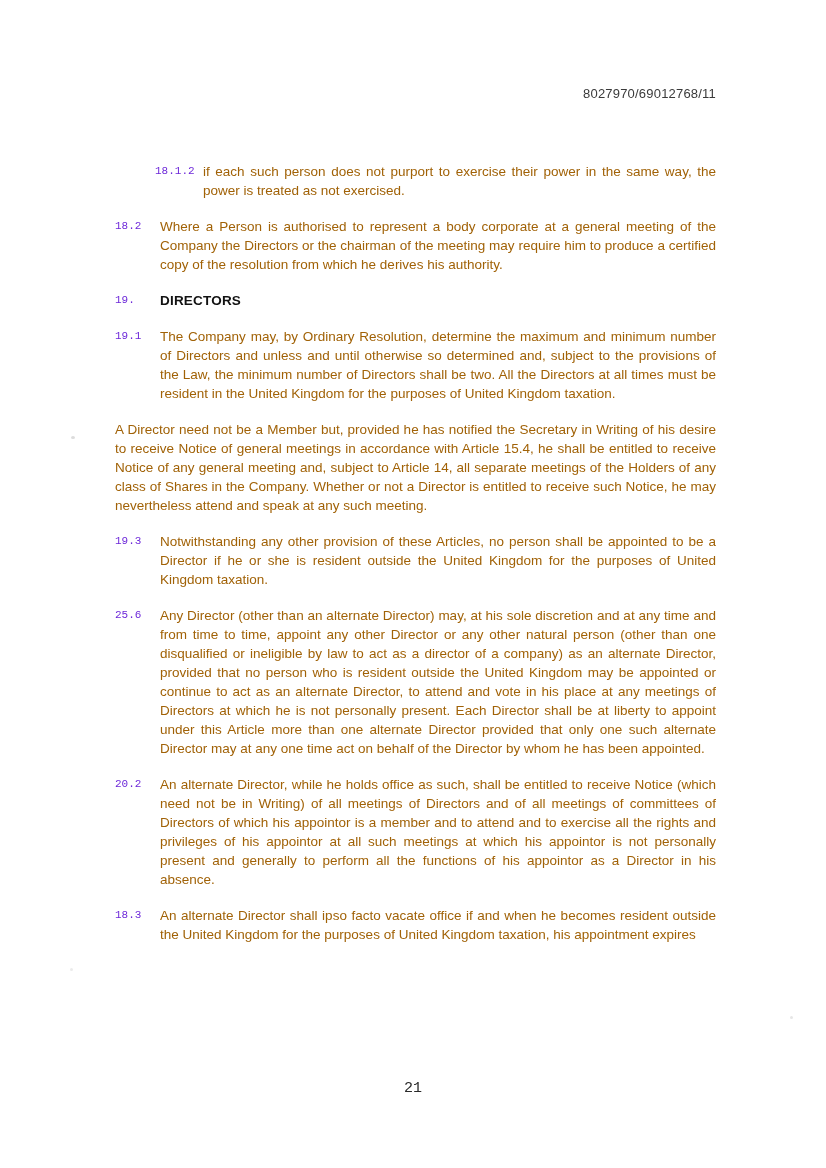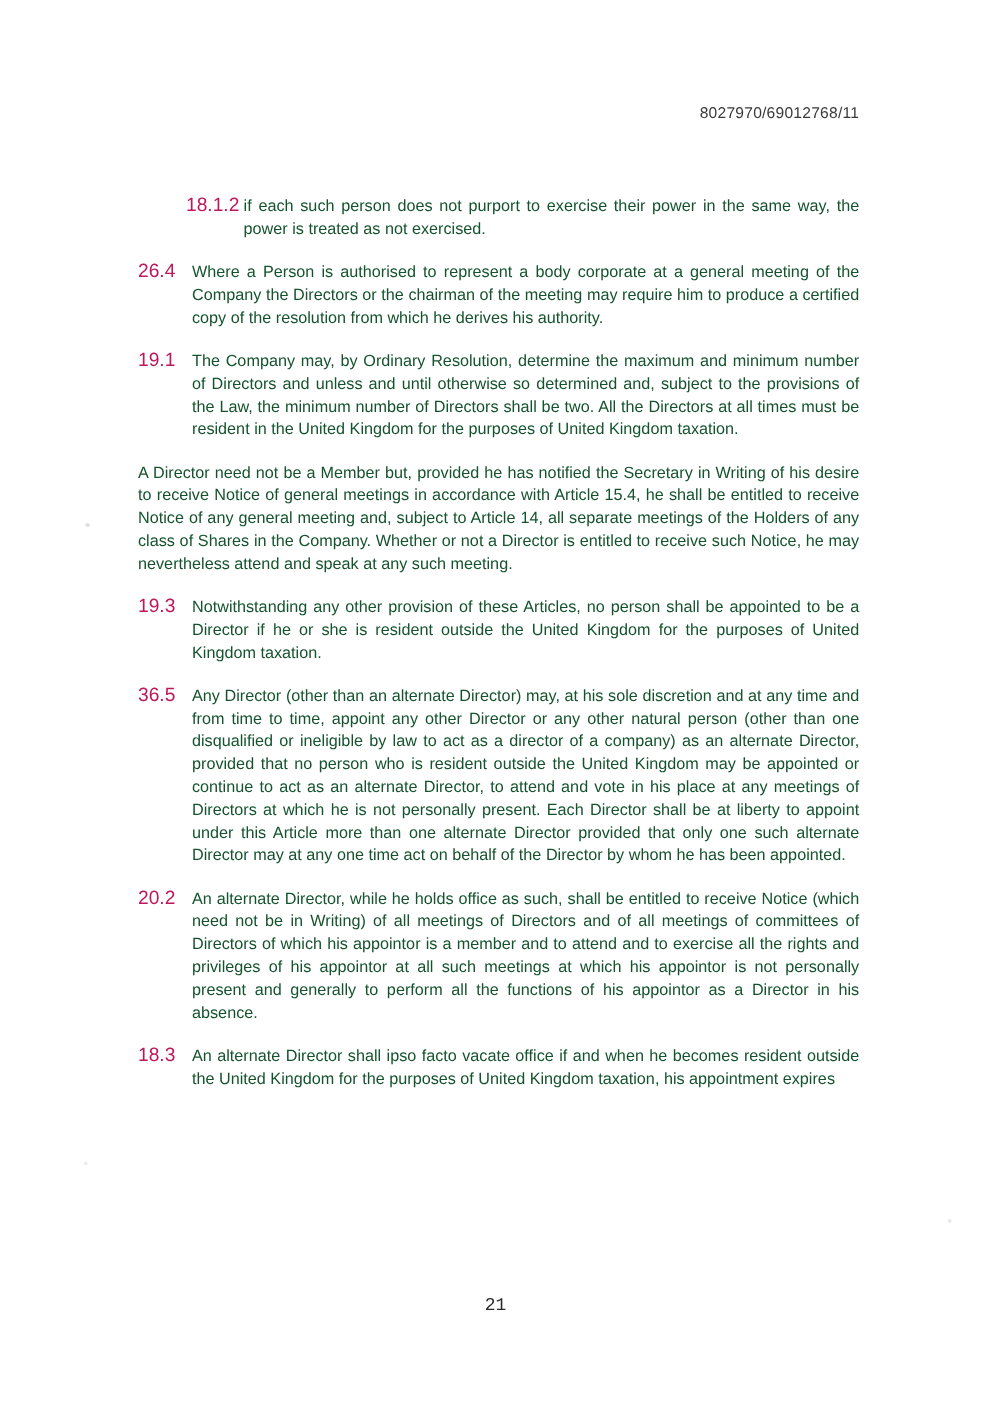--- a/index.html
+++ b/index.html
@@ -31,28 +31,28 @@
     width: 601px;
   }
   .block {
     display: flex;
     margin-bottom: 17px;
     font-size: 13.5px;
     line-height: 19px;
   }
   .num {
     flex: 0 0 45px;
-    font-family: Liberation Sans, sans-serif;
-    font-size: 16px;
-    color: #be185d;
+    font-family: Liberation Mono, monospace;
+    font-size: 11px;
+    color: #6d28d9;
   }
   .body-text {
     flex: 1;
     text-align: justify;
-    color: #14532d;
+    color: #a16207;
   }
   
   .block.sub {
     margin-left: 40px;
   }
   .block.sub .num {
     flex: 0 0 48px;
   }
   
   .block.heading .body-text {
@@ -90,42 +90,46 @@
   <div class="header-ref">8027970/69012768/11</div>
 
   <main class="content">
 
     <div class="block sub">
       <span class="num">18.1.2</span>
       <span class="body-text">if each such person does not purport to exercise their power in the same way, the power is treated as not exercised.</span>
     </div>
 
     <div class="block">
-      <span class="num">26.4</span>
+      <span class="num">18.2</span>
       <span class="body-text">Where a Person is authorised to represent a body corporate at a general meeting of the Company the Directors or the chairman of the meeting may require him to produce a certified copy of the resolution from which he derives his authority.</span>
     </div>
 
+    <div class="block heading">
+      <span class="num">19.</span>
+      <span class="body-text">DIRECTORS</span>
+    </div>
 
     <div class="block">
       <span class="num">19.1</span>
       <span class="body-text">The Company may, by Ordinary Resolution, determine the maximum and minimum number of Directors and unless and until otherwise so determined and, subject to the provisions of the Law, the minimum number of Directors shall be two.  All the Directors at all times must be resident in the United Kingdom for the purposes of United Kingdom taxation.</span>
     </div>
 
     <div class="block">
       <span class="body-text">A Director need not be a Member but, provided he has notified the Secretary in Writing of his desire to receive Notice of general meetings in accordance with Article 15.4, he shall be entitled to receive Notice of any general meeting and, subject to Article 14, all separate meetings of the Holders of any class of Shares in the Company.  Whether or not a Director is entitled to receive such Notice, he may nevertheless attend and speak at any such meeting.</span>
     </div>
 
     <div class="block">
       <span class="num">19.3</span>
       <span class="body-text">Notwithstanding any other provision of these Articles, no person shall be appointed to be a Director if he or she is resident outside the United Kingdom for the purposes of United Kingdom taxation.</span>
     </div>
 
 
     <div class="block">
-      <span class="num">36.5</span>
+      <span class="num">25.6</span>
       <span class="body-text">Any Director (other than an alternate Director) may, at his sole discretion and at any time and from time to time, appoint any other Director or any other natural person (other than one disqualified or ineligible by law to act as a director of a company) as an alternate Director, provided that no person who is resident outside the United Kingdom may be appointed or continue to act as an alternate Director, to attend and vote in his place at any meetings of Directors at which he is not personally present.  Each Director shall be at liberty to appoint under this Article more than one alternate Director provided that only one such alternate Director may at any one time act on behalf of the Director by whom he has been appointed.</span>
     </div>
 
     <div class="block">
       <span class="num">20.2</span>
       <span class="body-text">An alternate Director, while he holds office as such, shall be entitled to receive Notice (which need not be in Writing) of all meetings of Directors and of all meetings of committees of Directors of which his appointor is a member and to attend and to exercise all the rights and privileges of his appointor at all such meetings at which his appointor is not personally present and generally to perform all the functions of his appointor as a Director in his absence.</span>
     </div>
 
     <div class="block">
       <span class="num">18.3</span>

